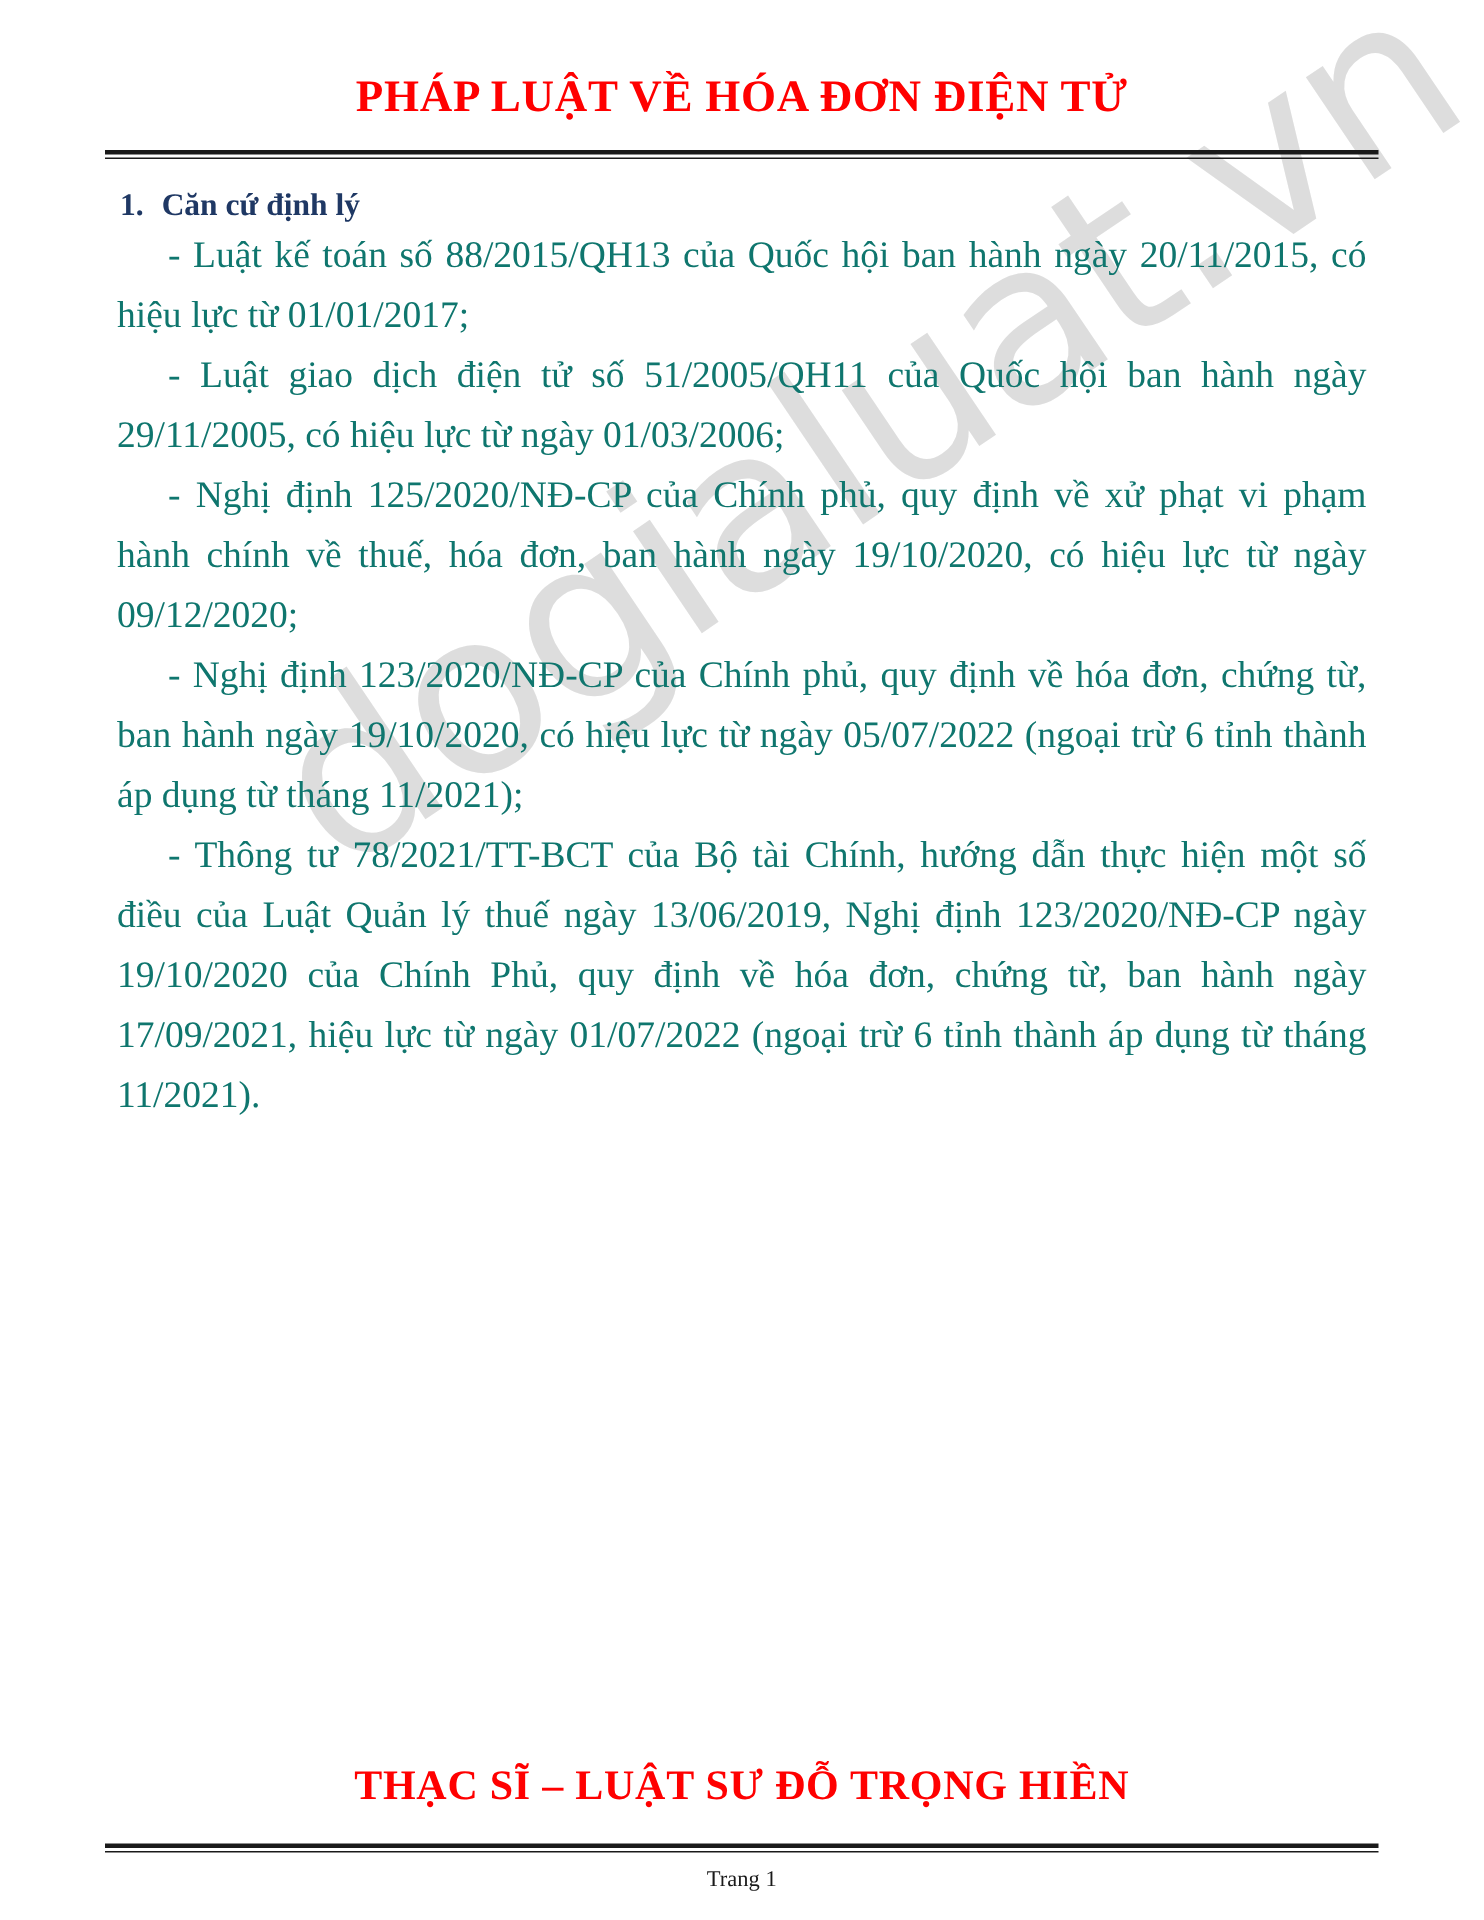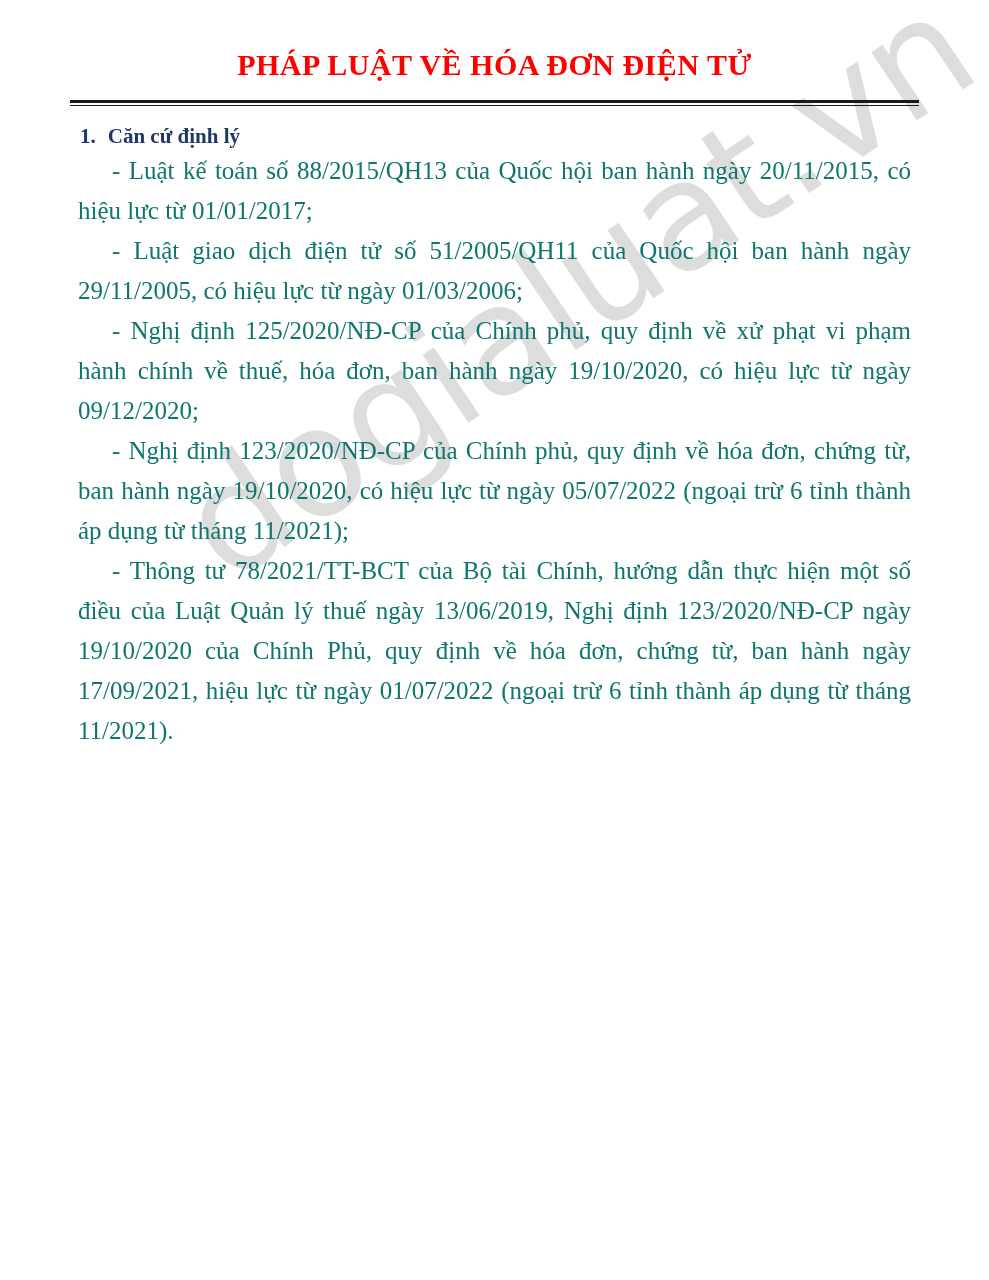--- a/index.html
+++ b/index.html
@@ -154,14 +154,19 @@
     <div class="body-text">
       <p class="para">- Luật kế toán số 88/2015/QH13 của Quốc hội ban hành ngày 20/11/2015, có hiệu lực từ 01/01/2017;</p>
       <p class="para">- Luật giao dịch điện tử số 51/2005/QH11 của Quốc hội ban hành ngày 29/11/2005, có hiệu lực từ ngày 01/03/2006;</p>
       <p class="para">- Nghị định 125/2020/NĐ-CP của Chính phủ, quy định về xử phạt vi phạm hành chính về thuế, hóa đơn, ban hành ngày 19/10/2020, có hiệu lực từ ngày 09/12/2020;</p>
       <p class="para">- Nghị định 123/2020/NĐ-CP của Chính phủ, quy định về hóa đơn, chứng từ, ban hành ngày 19/10/2020, có hiệu lực từ ngày 05/07/2022 (ngoại trừ 6 tỉnh thành áp dụng từ tháng 11/2021);</p>
       <p class="para">- Thông tư 78/2021/TT-BCT của Bộ tài Chính, hướng dẫn thực hiện một số điều của Luật Quản lý thuế ngày 13/06/2019, Nghị định 123/2020/NĐ-CP ngày 19/10/2020 của Chính Phủ, quy định về hóa đơn, chứng từ, ban hành ngày 17/09/2021, hiệu lực từ ngày 01/07/2022 (ngoại trừ 6 tỉnh thành áp dụng từ tháng 11/2021).</p>
     </div>
 
   </div>
 
+  <div class="doc-footer">
+    <div class="footer-title">THẠC SĨ – LUẬT SƯ ĐỖ TRỌNG HIỀN</div>
+    <div class="footer-rule"></div>
+    <div class="page-number">Trang 1</div>
+  </div>
 
 </div>
 
 </body></html>

